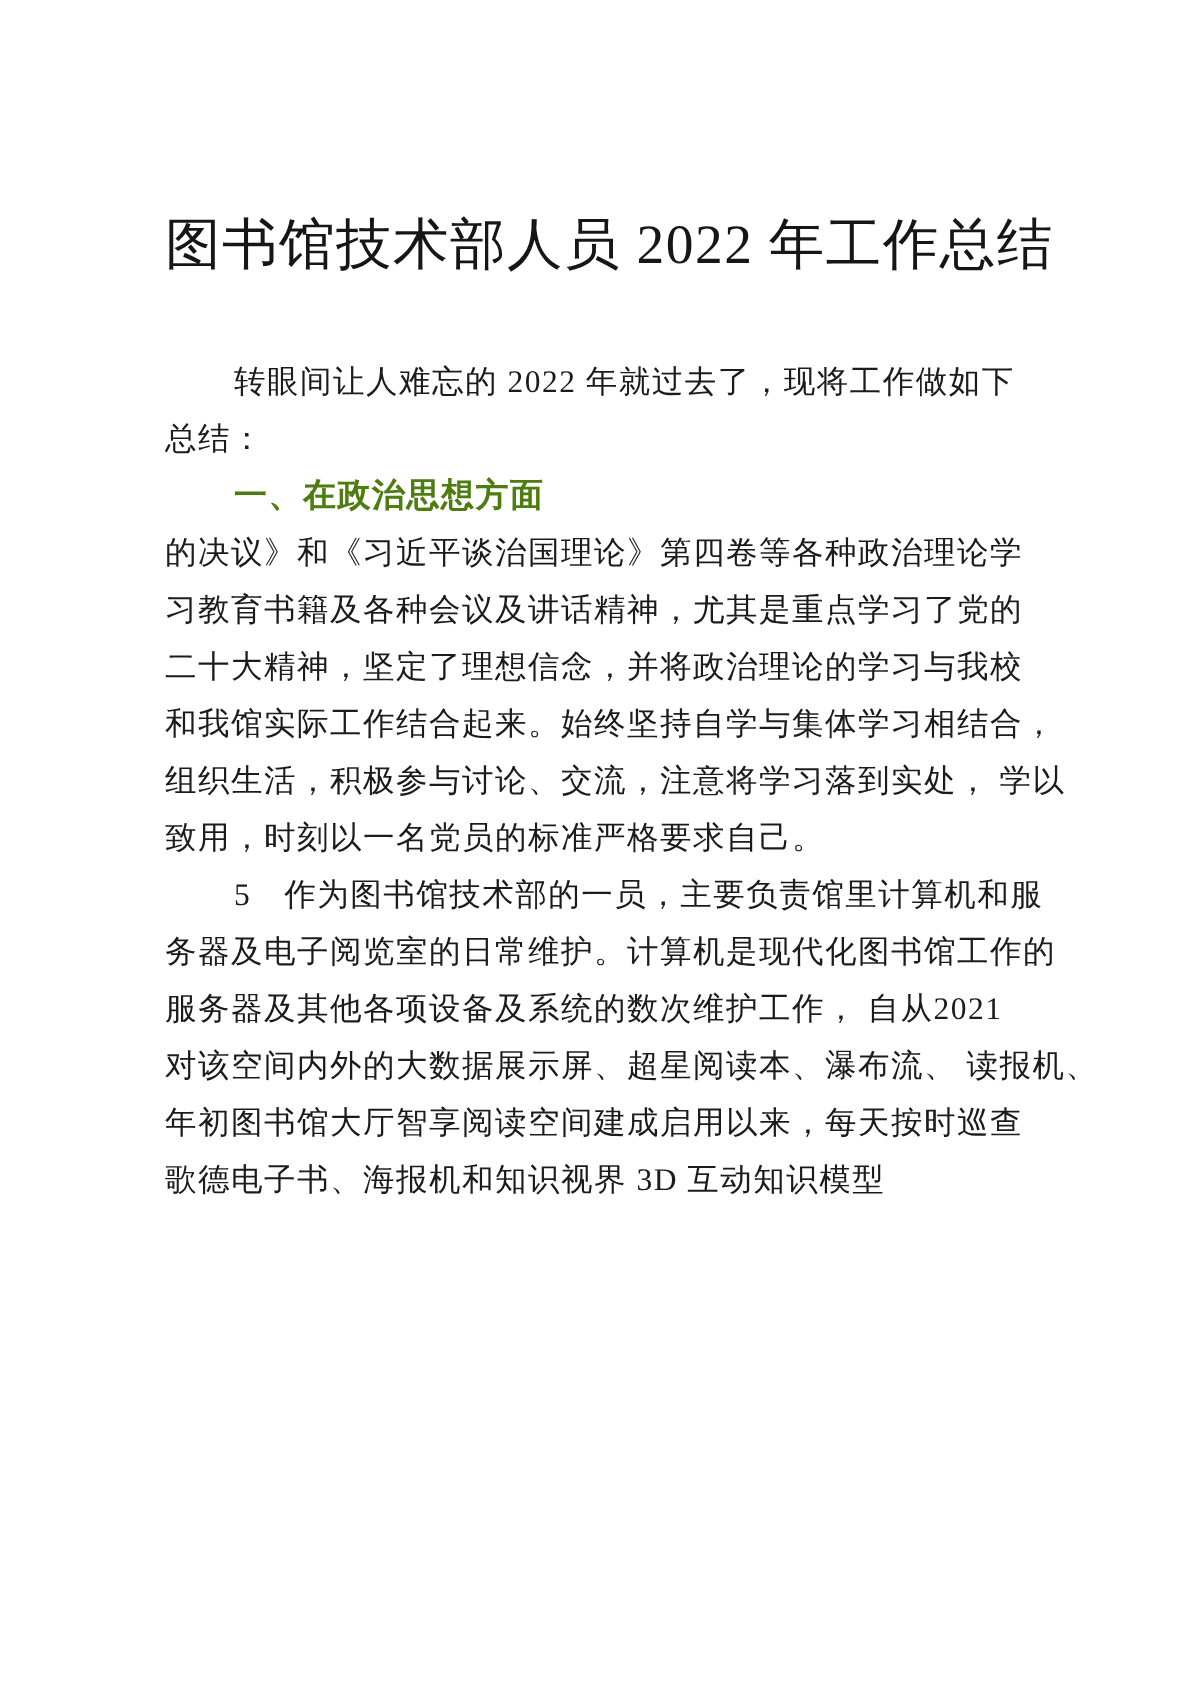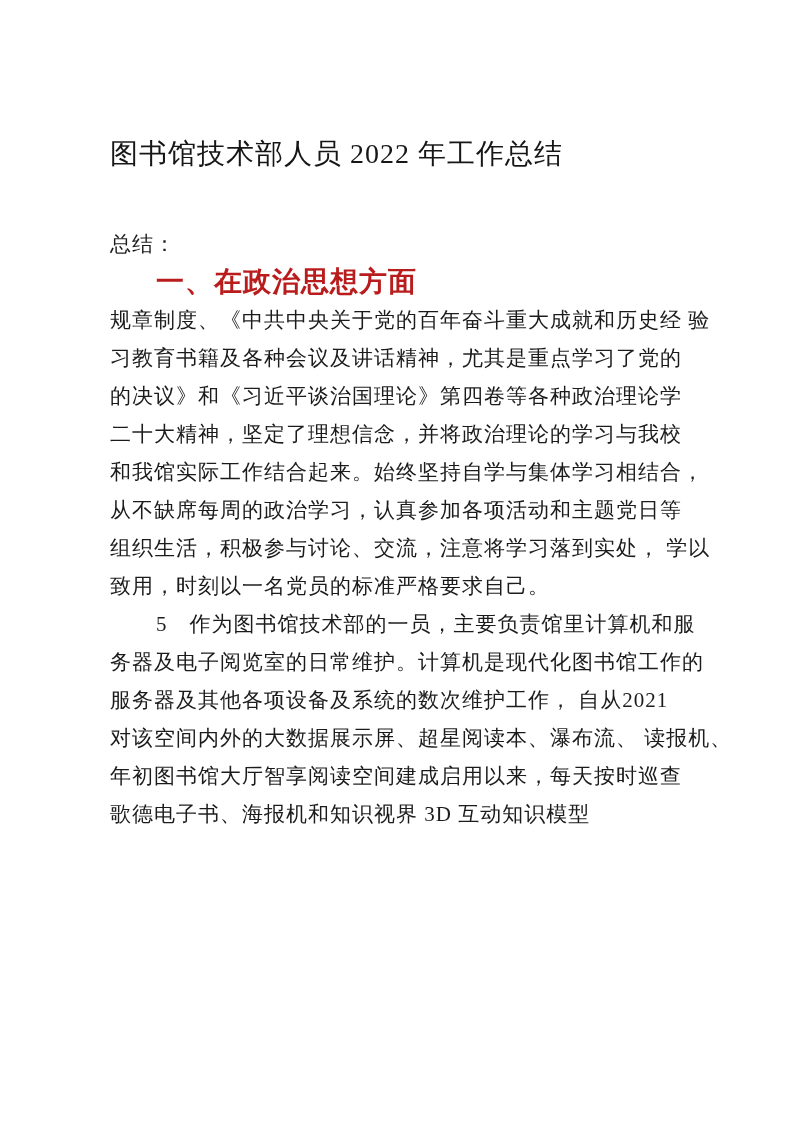--- a/index.html
+++ b/index.html
@@ -15,22 +15,22 @@
   }
   .page {
     box-sizing: border-box;
     width: 794px;
     height: 1122px;
     background: #ffffff;
     padding: 123px 108px 0 110px;
     color: #1b1b1b;
   }
   .doc-title {
-    margin: 8px 0 48px 0;
-    font-size: 28px;
+    margin: 18px 0 48px 0;
+    font-size: 37px;
     line-height: 46px;
     font-weight: 400;
     text-align: left;
     letter-spacing: 1px;
     white-space: nowrap;
     color: #161616;
     font-family: "Liberation Serif", serif;
   }
   .doc-body {
     font-size: 21px;
@@ -44,44 +44,43 @@
     white-space: nowrap;
     color: #1b1b1b;
   }
   .line.indent {
     padding-left: 46px;
   }
   .heading {
     line-height: 38px;
     padding-left: 46px;
     font-weight: 700;
-    font-size: 28px;
+    font-size: 22px;
     letter-spacing: 1px;
-    color: #b91c1c;
+    color: #4d7c0f;
     font-family: Liberation Sans, sans-serif;
     white-space: nowrap;
   }
 </style>
 </head>
 <body>
 
 <div class="page">
   <h1 class="doc-title">图书馆技术部人员 2022 年工作总结</h1>
   <div class="doc-body" id="doc-body">
       <div class="paragraph">
+        <div class="line indent">转眼间让人难忘的 2022 年就过去了，现将工作做如下</div>
         <div class="line">总结：</div>
       </div>
       <div class="heading">一、在政治思想方面</div>
       <div class="paragraph">
-        <div class="line">规章制度、《中共中央关于党的百年奋斗重大成就和历史经 验</div>
+        <div class="line">的决议》和《习近平谈治国理论》第四卷等各种政治理论学</div>
         <div class="line">习教育书籍及各种会议及讲话精神，尤其是重点学习了党的</div>
-        <div class="line">的决议》和《习近平谈治国理论》第四卷等各种政治理论学</div>
         <div class="line">二十大精神，坚定了理想信念，并将政治理论的学习与我校</div>
         <div class="line">和我馆实际工作结合起来。始终坚持自学与集体学习相结合，</div>
-        <div class="line">从不缺席每周的政治学习，认真参加各项活动和主题党日等</div>
         <div class="line">组织生活，积极参与讨论、交流，注意将学习落到实处， 学以</div>
         <div class="line">致用，时刻以一名党员的标准严格要求自己。</div>
       </div>
       <div class="paragraph">
         <div class="line indent">5　作为图书馆技术部的一员，主要负责馆里计算机和服</div>
         <div class="line">务器及电子阅览室的日常维护。计算机是现代化图书馆工作的</div>
         <div class="line">服务器及其他各项设备及系统的数次维护工作， 自从2021</div>
         <div class="line">对该空间内外的大数据展示屏、超星阅读本、瀑布流、 读报机、</div>
         <div class="line">年初图书馆大厅智享阅读空间建成启用以来，每天按时巡查</div>
         <div class="line">歌德电子书、海报机和知识视界 3D 互动知识模型</div>

